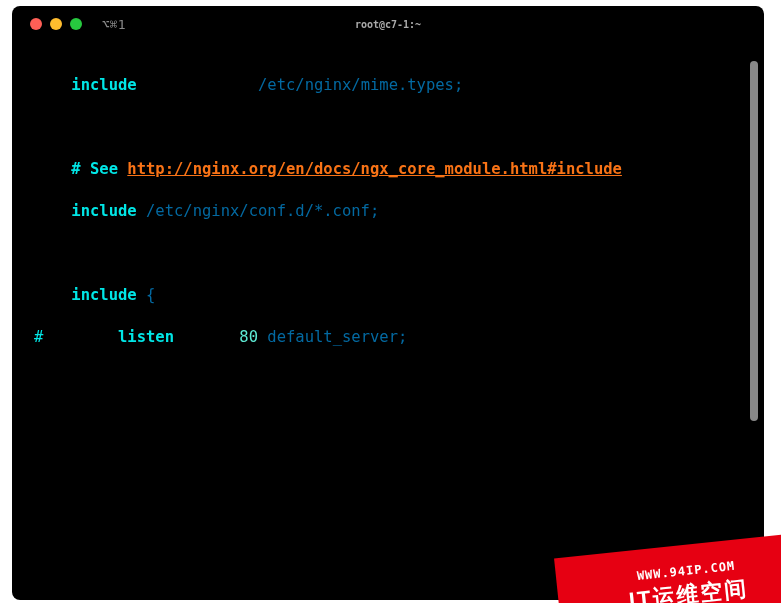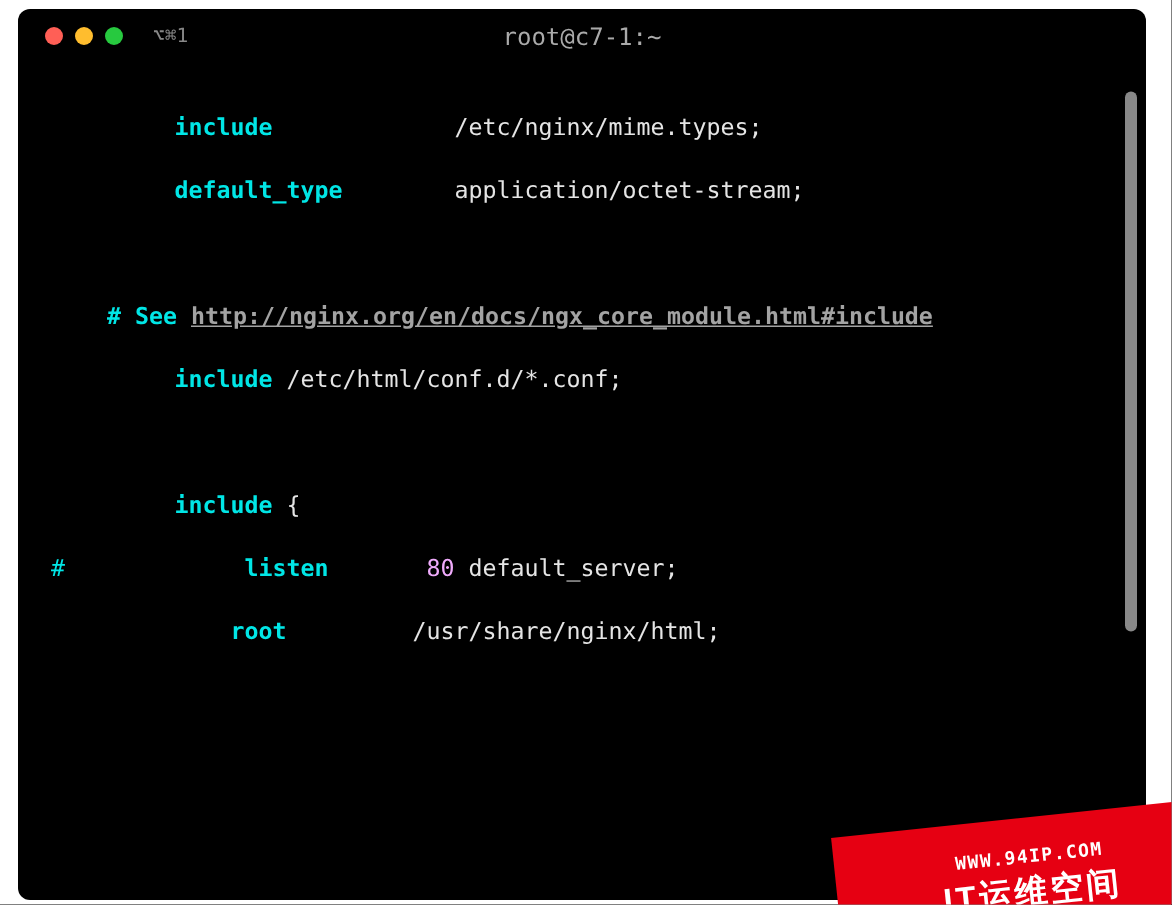--- a/index.html
+++ b/index.html
@@ -47,36 +47,36 @@
     .tab-info {
       margin-left: 20px;
       color: #888;
       font-size: 13px;
     }
     .title {
       position: absolute;
       left: 50%;
       transform: translateX(-50%);
       color: #aaa;
-      font-size: 16px;
-      font-weight: 400;
+      font-size: 10px;
+      font-weight: 700;
     }
     .code-area {
       padding: 12px 0 0 22px;
       font-size: 15.5px;
       line-height: 21px;
       color: #fff;
       white-space: pre;
       font-weight: 500;
     }
-    .kw { color: #00e6e6; font-weight: bold; margin-left: 45px; }
-    .val { color: #e5e5e5; }
+    .kw { color: #00e6e6; font-weight: bold; }
+    .val { color: #0369a1; }
     .cmt { color: #00e6e6; font-weight: bold; }
-    .num { color: #f0abfc; }
-    .url { color: #a3a3a3; text-decoration: underline; }
+    .num { color: #5eead4; }
+    .url { color: #f97316; text-decoration: underline; }
     .hash { color: #00e6e6; }
     .cursor {
       display: inline-block;
       width: 9px;
       height: 18px;
       background: #fff;
       vertical-align: text-bottom;
     }
     .scrollbar {
       position: absolute;
@@ -136,28 +136,26 @@
       <div class="traffic-light red"></div>
       <div class="traffic-light yellow"></div>
       <div class="traffic-light green"></div>
     </div>
     <div class="tab-info">⌥⌘1</div>
     <div class="title">root@c7-1:~</div>
   </div>
 
   <div class="code-area">
 <span class="line">    <span class="kw">include</span>             <span class="val">/etc/nginx/mime.types;</span></span>
-<span class="line">    <span class="kw">default_type</span>        <span class="val">application/octet-stream;</span></span>
 <span class="line"></span>
 <span class="line">    <span class="cmt"><span># See </span><span class="url">http://nginx.org/en/docs/ngx_core_module.html#include</span></span></span>
-<span class="line">    <span class="kw">include</span><span class="val"> /etc/html/conf.d/*.conf;</span></span>
+<span class="line">    <span class="kw">include</span><span class="val"> /etc/nginx/conf.d/*.conf;</span></span>
 <span class="line"></span>
 <span class="line">    <span class="kw">include</span><span class="val"> {</span></span>
 <span class="line"><span class="hash">#</span>        <span class="kw">listen</span>       <span class="num">80</span><span class="val"> default_server;</span></span>
-<span class="line">        <span class="kw">root</span><span class="val">         /usr/share/nginx/html;</span></span>
 
 
 
 
 
 
 
 
 
 

